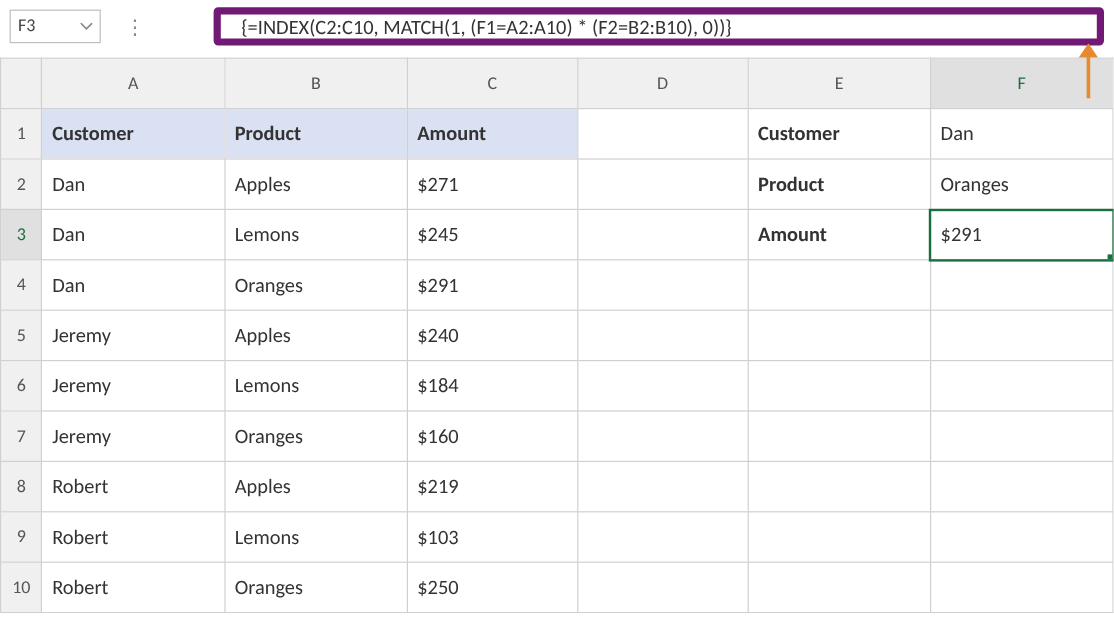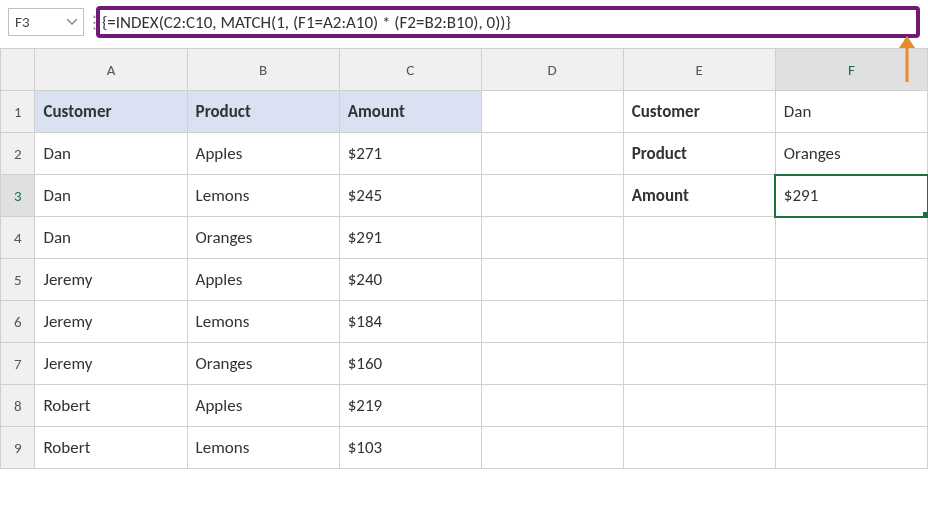--- a/index.html
+++ b/index.html
@@ -9,21 +9,21 @@
       font-size: 17px;
       background: #fff;
       color: #333;
       user-select: none;
     }
     
     
     .toolbar {
       display: flex;
       align-items: center;
-      gap: 2px;
+      gap: 20px;
       padding: 6px 8px 10px 8px;
       position: relative;
     }
     .name-box {
       width: 76px;
       height: 28px;
       border: 1px solid #bfbfbf;
       background: #fff;
       display: flex;
       align-items: center;
@@ -34,31 +34,32 @@
     }
     .name-box svg { flex: none; }
     .nb-label { flex: 1; }
     .tb-sep { color: #888; width: 8px; }
     .formula-container {
       flex: 1;
       position: relative;
     }
     .formula-bar {
       height: 32px;
-      border: 4px solid #701a75;
+      border: 6px solid #701a75;
       border-radius: 4px;
       background: #fff;
       display: flex;
       align-items: center;
-      padding: 0 0;
+      padding: 0 15px;
       font-family: Calibri, Arial, sans-serif;
       font-size: 17px;
       color: #333;
       white-space: nowrap;
       overflow: hidden;
+      margin-left: 46px;
     }
     .formula-bar input {
       border: none;
       outline: none;
       width: 100%;
       font: inherit;
       color: inherit;
       background: transparent;
     }
     .arrow-up {
@@ -246,14 +247,23 @@
       </tr>
       <tr>
         <th class="row-header">9</th>
         <td class="c-A">Robert</td>
         <td class="c-B">Lemons</td>
         <td class="c-C num">$103</td>
         <td class="c-D"></td>
         <td class="c-E"></td>
         <td class="c-F"></td>
       </tr>
+      <tr>
+        <th class="row-header">10</th>
+        <td class="c-A">Robert</td>
+        <td class="c-B">Oranges</td>
+        <td class="c-C num">$250</td>
+        <td class="c-D"></td>
+        <td class="c-E"></td>
+        <td class="c-F"></td>
+      </tr>
     </tbody>
 </table>
 
 </body></html>

